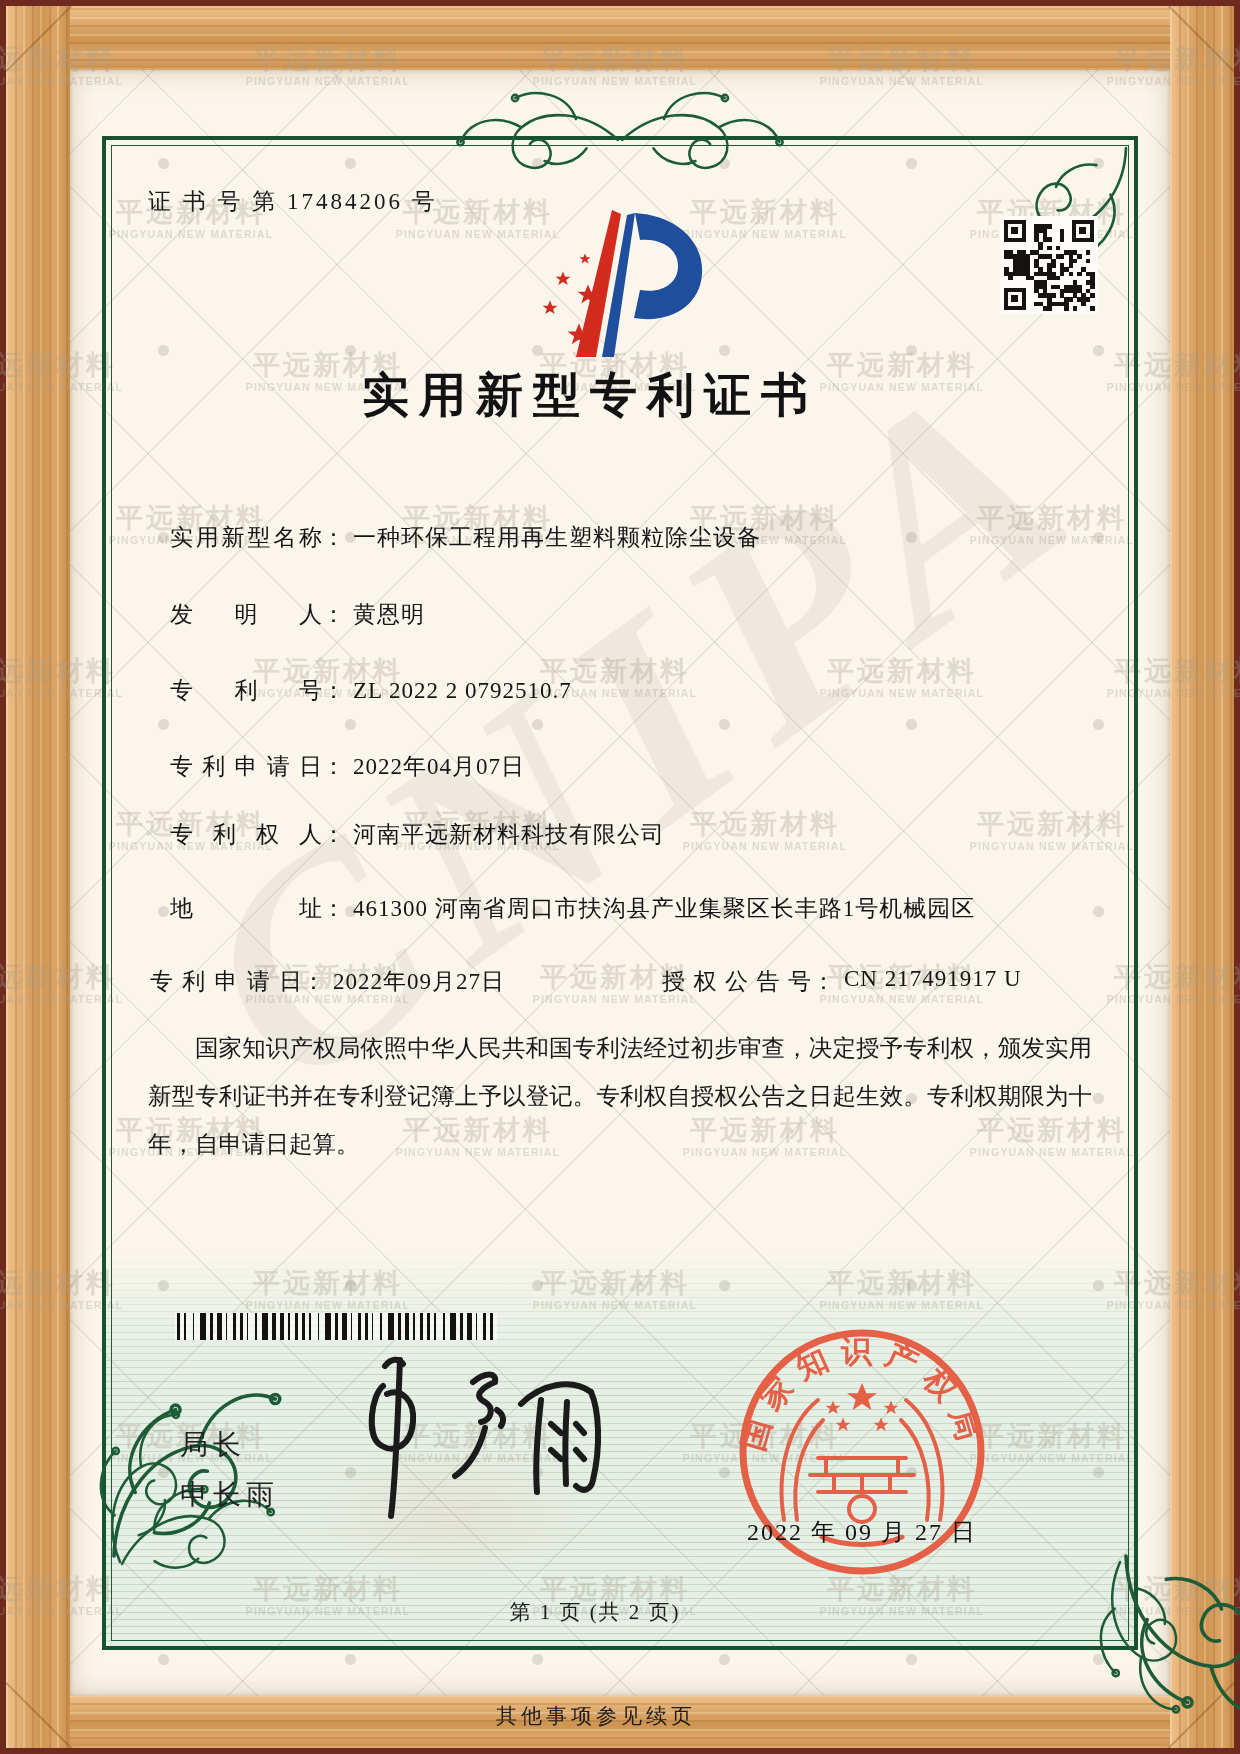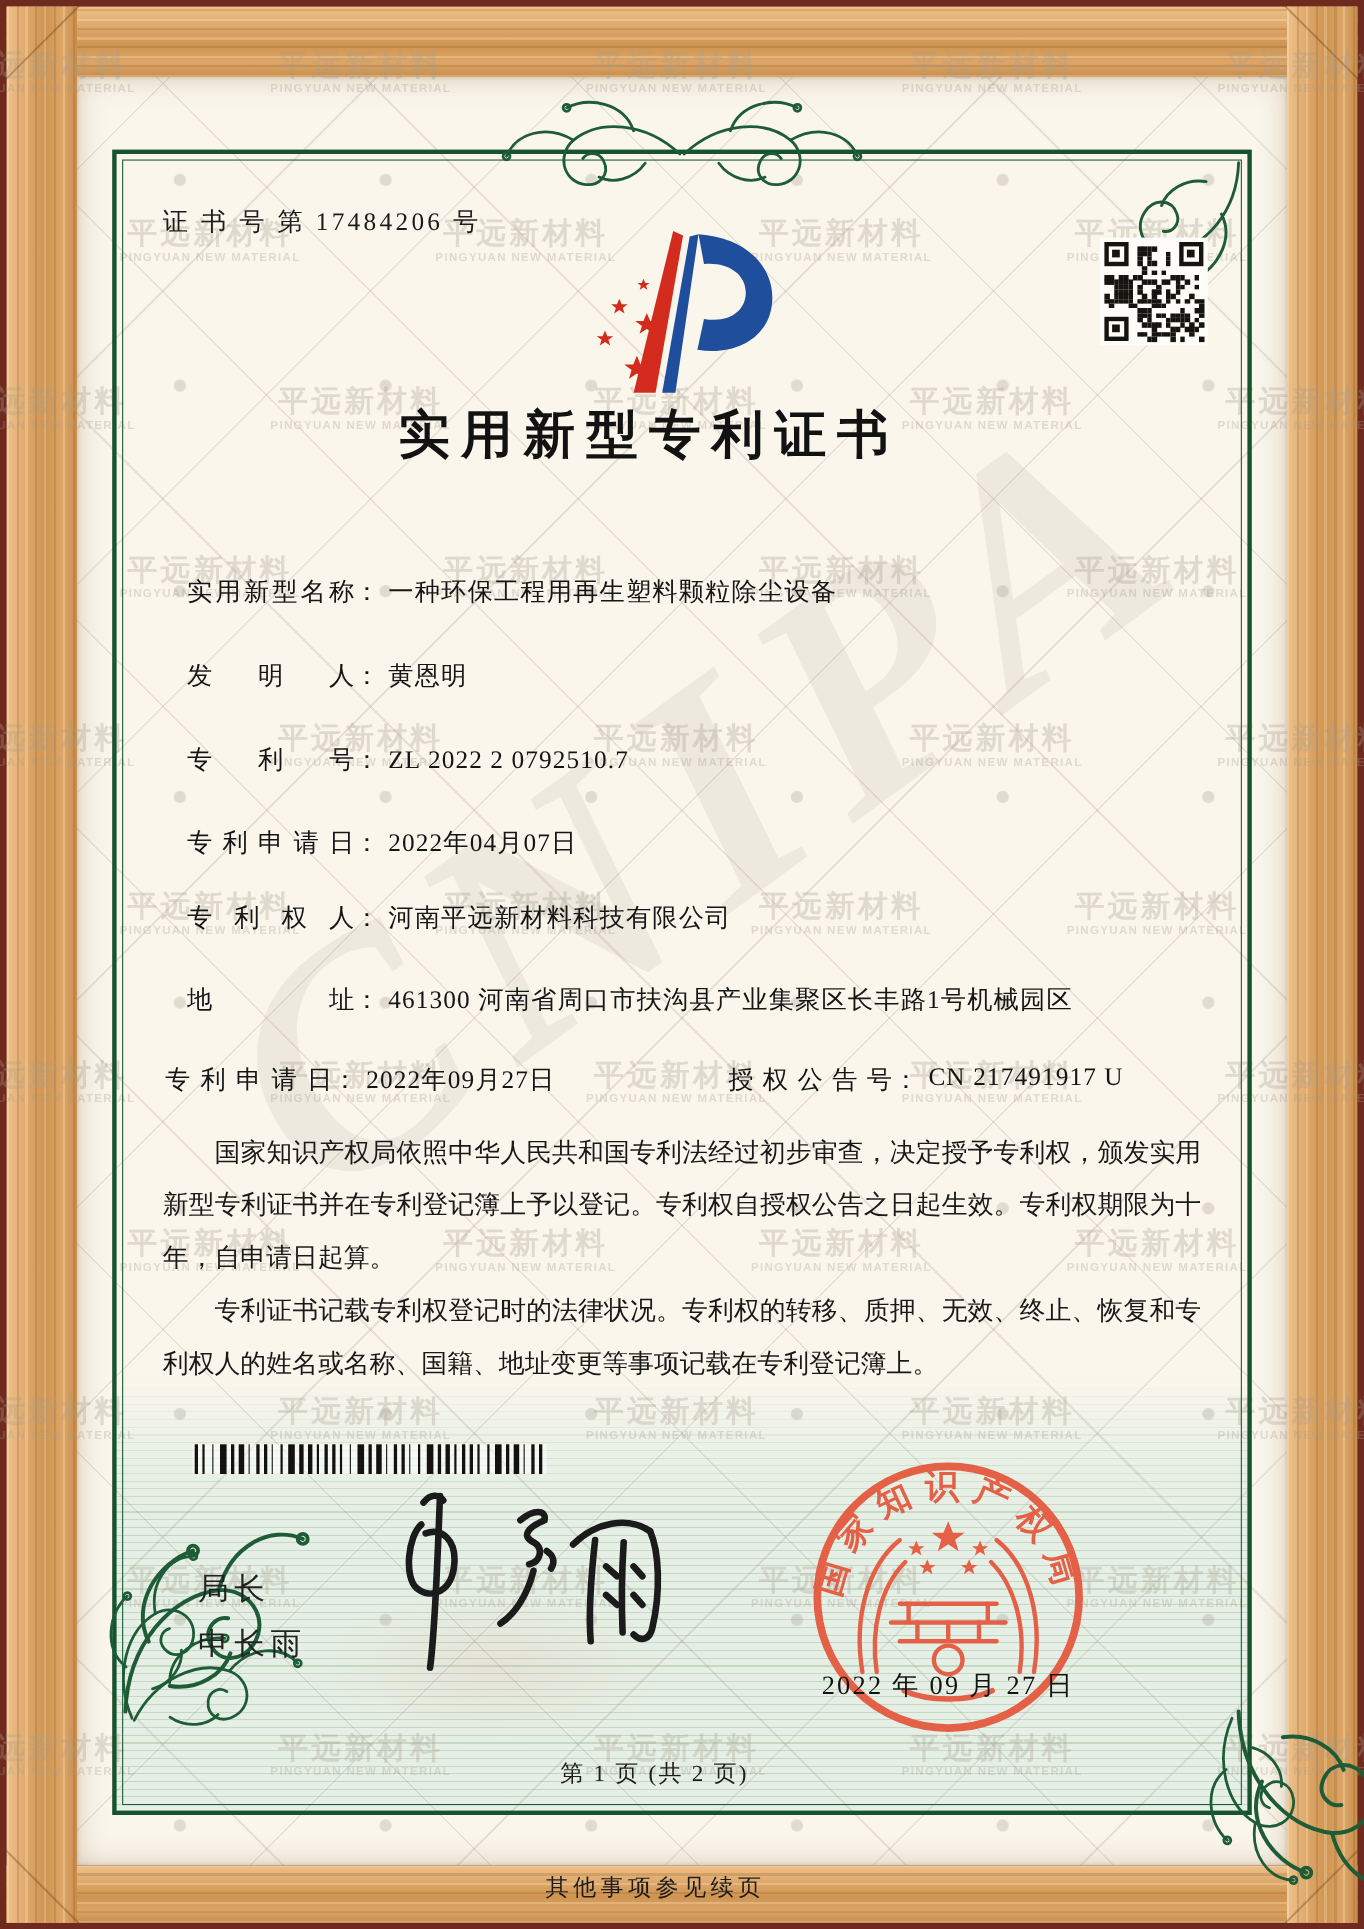--- a/index.html
+++ b/index.html
@@ -576,21 +576,20 @@
         <span class="fvalue">2022年09月27日</span>
     </div>
     <div class="grant-right">
       <span class="flabel">授权公告号</span>
         <span class="fcolon">：</span>
         <span class="fvalue">CN 217491917 U</span>
     </div>
 
     <div class="paras">
       <p>国家知识产权局依照中华人民共和国专利法经过初步审查，决定授予专利权，颁发实用新型专利证书并在专利登记簿上予以登记。专利权自授权公告之日起生效。专利权期限为十年，自申请日起算。</p>
-      <p>专利证书记载专利权登记时的法律状况。专利权的转移、质押、无效、终止、恢复和专利权人的姓名或名称、国籍、地址变更等事项记载在专利登记簿上。</p>
     </div>
 
     <div class="barcode">
         <i style="left: 2px; width: 3.1px;"></i>
         <i style="left: 9.05px; width: 1.55px;"></i>
         <i style="left: 17.65px; width: 1.55px;"></i>
         <i style="left: 24.7px; width: 6.2px;"></i>
         <i style="left: 34.85px; width: 3.1px;"></i>
         <i style="left: 41.9px; width: 4.65px;"></i>
         <i style="left: 50.5px; width: 1.55px;"></i>

